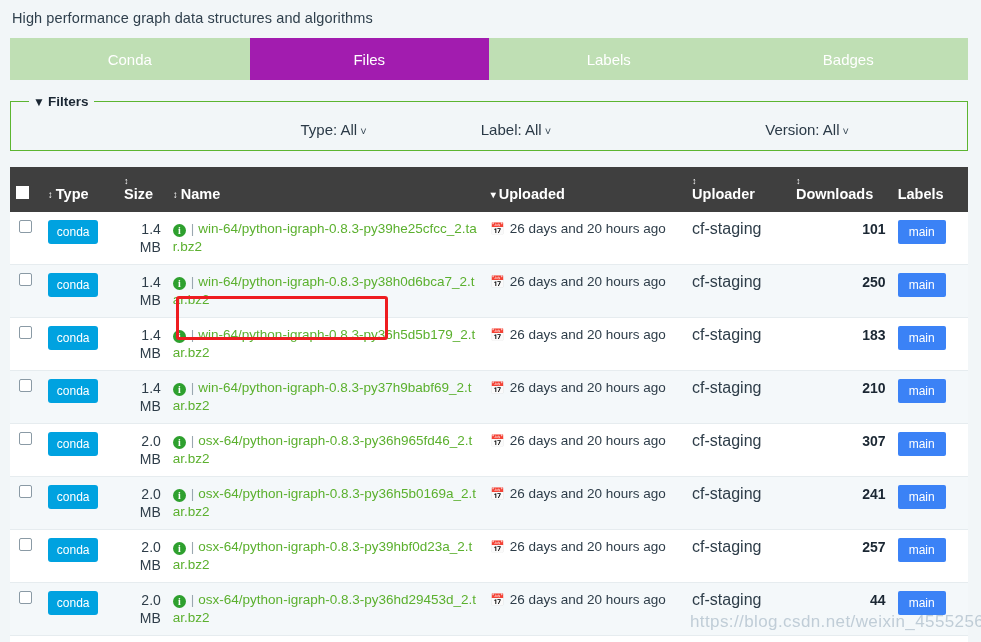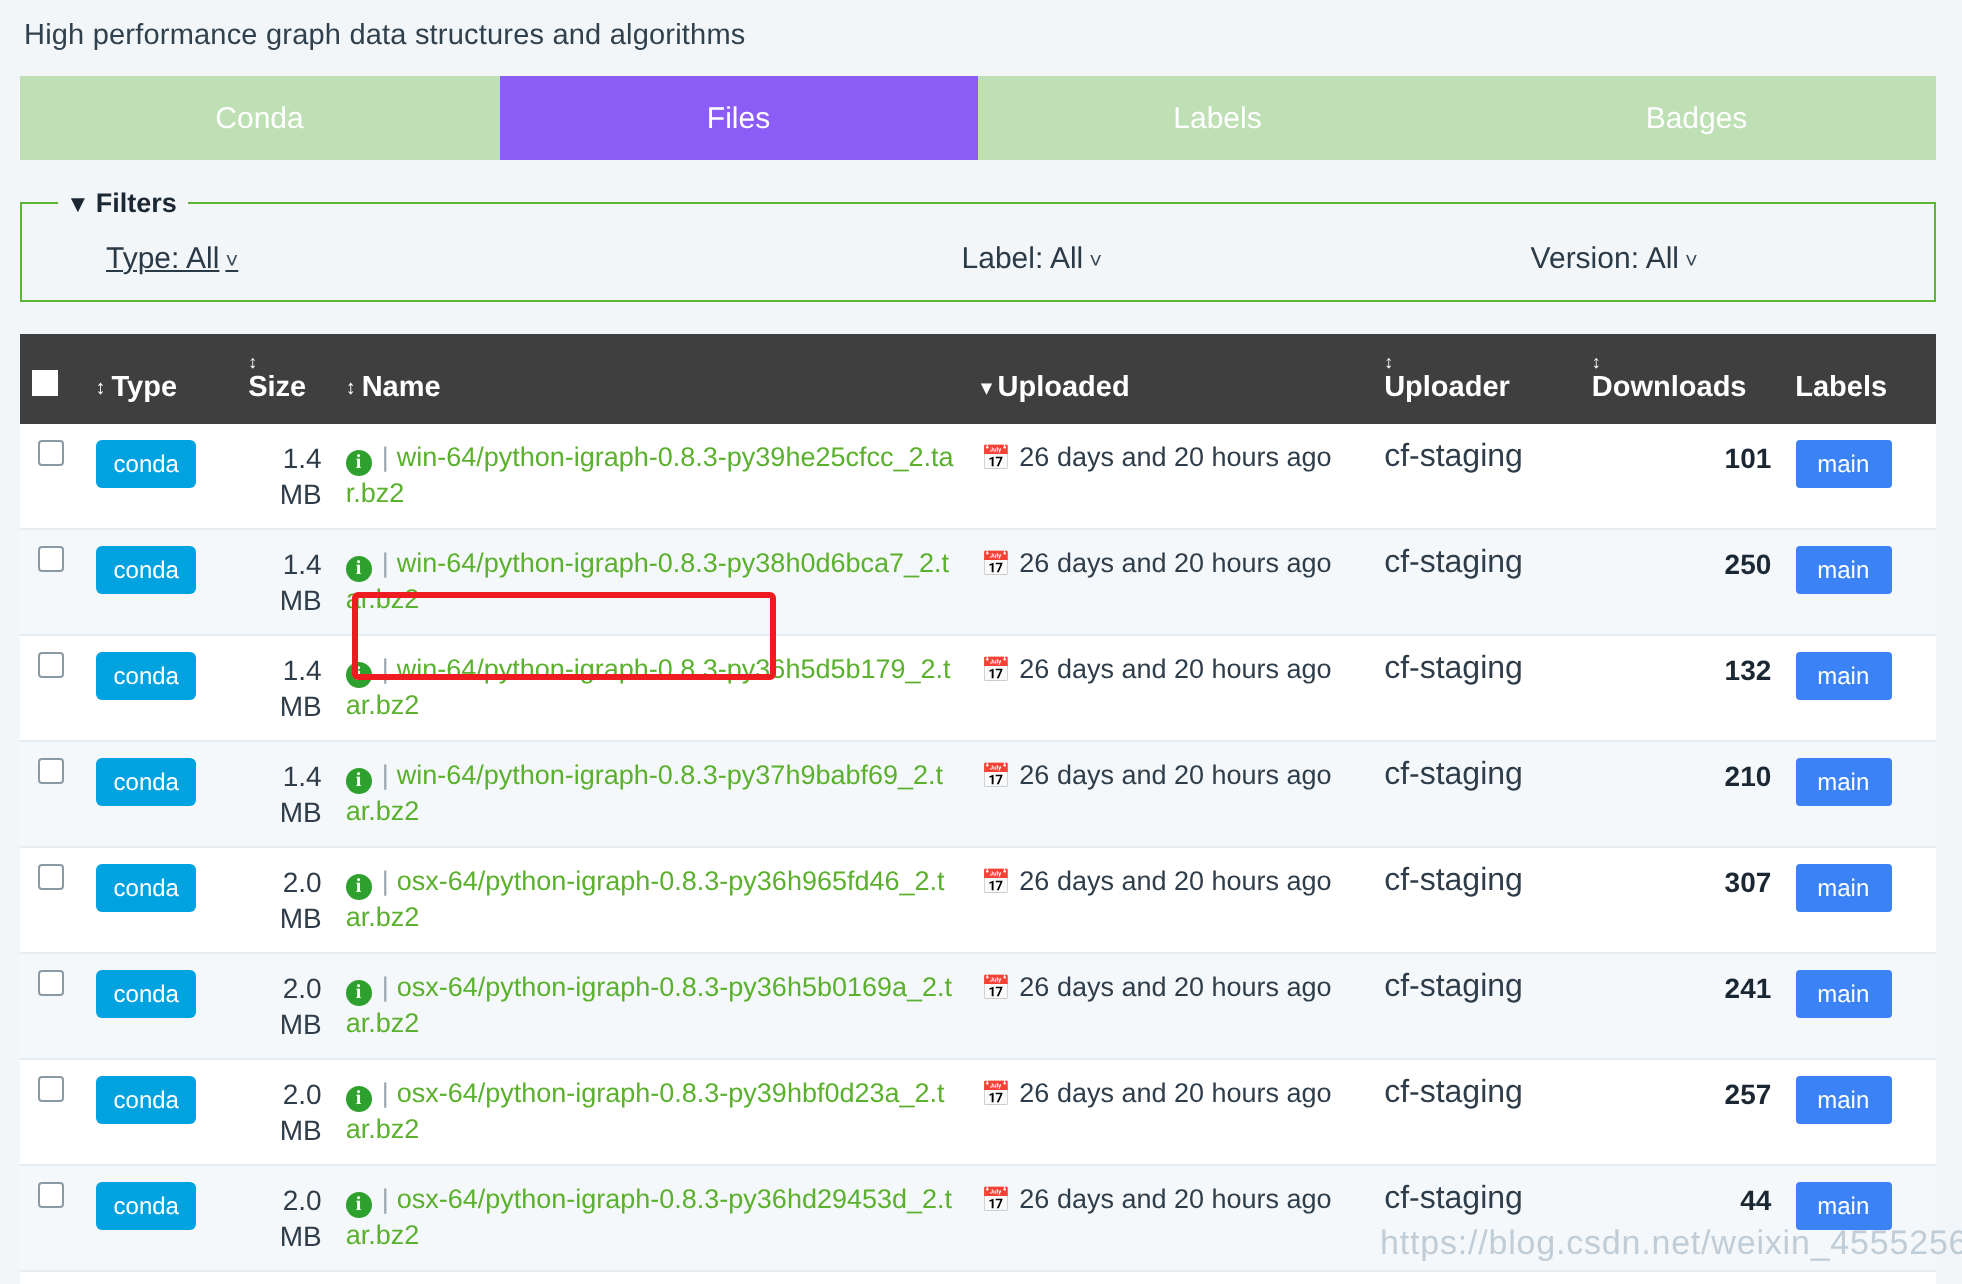--- a/index.html
+++ b/index.html
@@ -33,21 +33,21 @@
     flex: 1 1 0;
     display: flex;
     align-items: center;
     justify-content: center;
     font-size: 15px;
     color: #ffffff;
     background: #bfdfb4;
     cursor: pointer;
     user-select: none;
   }
-  .tab.active { background: #8b5cf6; }
+  .tab.active { background: #a21caf; }
 
   
   .filters {
     margin: 14px 10px 0 10px;
     border: 1px solid #5cb531;
     padding: 4px 12px 12px 12px;
     background: #f2f6f8;
   }
   .filters legend {
     font-size: 13.5px;
@@ -62,21 +62,21 @@
     align-items: center;
     padding: 8px 6px 0 6px;
   }
   .filter-item {
     flex: 1 1 0;
     text-align: center;
     font-size: 15px;
     color: #2b3a47;
     cursor: pointer;
   }
-  .filter-item:first-child { text-align: left; padding-left: 24px; flex: 1.05 1 0; text-decoration: underline; }
+  .filter-item:first-child { text-align: right; padding-left: 24px; flex: 1.05 1 0; }
   .filter-item:last-child  { flex: 0.95 1 0; }
   .caret { font-size: 11px; margin-left: 3px; color: #3a4a57; }
 
   
   .table-wrap { margin: 16px 10px 0 10px; }
   table.files {
     width: 100%;
     border-collapse: collapse;
     table-layout: fixed;
     font-size: 13.5px;
@@ -314,21 +314,21 @@
             <td class="c-downloads">250</td>
             <td class="c-labels"><span class="badge-main">main</span></td>
           </tr>
           <tr class="odd">
             <td class="c-check"><span class="chk"></span></td>
             <td class="c-type"><span class="badge-conda">conda</span></td>
             <td class="c-size"><span>1.4<br>MB</span></td>
             <td class="c-name"><span class="info-ico">i</span><span class="sep">|</span><a class="fname" href="#">win-64/python-igraph-0.8.3-py36h5d5b179_2.tar.bz2</a></td>
             <td class="c-uploaded"><span class="cal-ico">📅</span><span>26 days and 20 hours ago</span></td>
             <td class="c-uploader">cf-staging</td>
-            <td class="c-downloads">132</td>
+            <td class="c-downloads">183</td>
             <td class="c-labels"><span class="badge-main">main</span></td>
           </tr>
           <tr class="even">
             <td class="c-check"><span class="chk"></span></td>
             <td class="c-type"><span class="badge-conda">conda</span></td>
             <td class="c-size"><span>1.4<br>MB</span></td>
             <td class="c-name"><span class="info-ico">i</span><span class="sep">|</span><a class="fname" href="#">win-64/python-igraph-0.8.3-py37h9babf69_2.tar.bz2</a></td>
             <td class="c-uploaded"><span class="cal-ico">📅</span><span>26 days and 20 hours ago</span></td>
             <td class="c-uploader">cf-staging</td>
             <td class="c-downloads">210</td>

